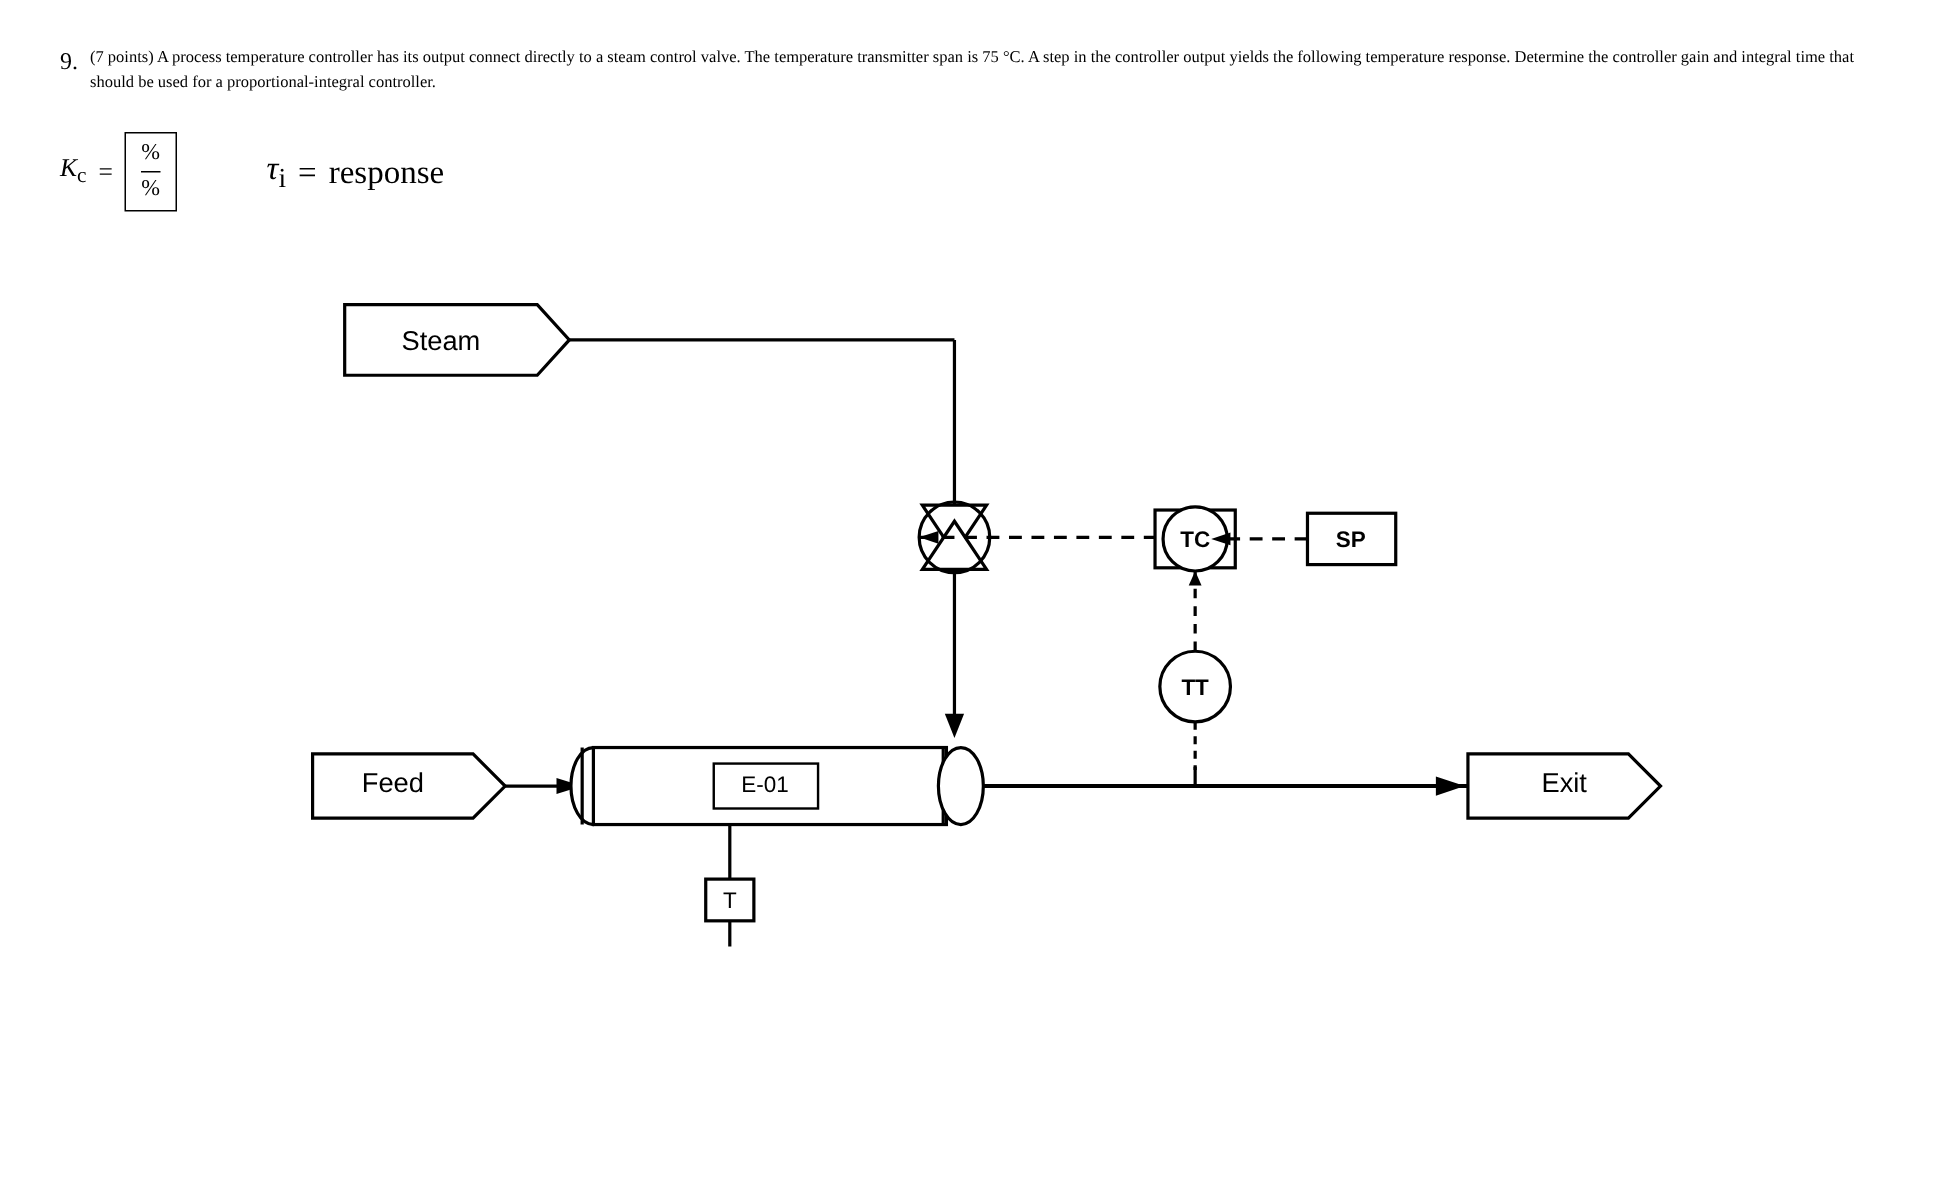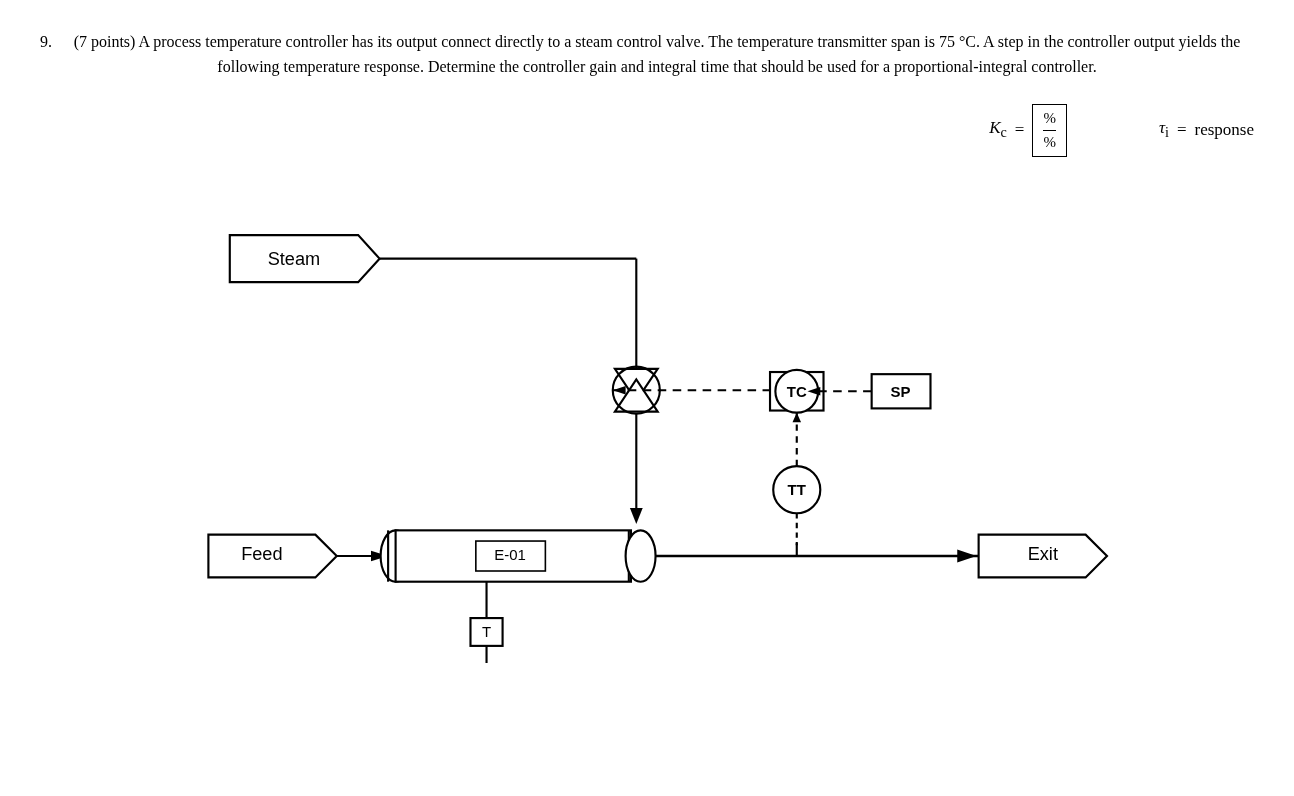--- a/index.html
+++ b/index.html
@@ -17,31 +17,30 @@
       display: flex;
       gap: 8px;
       margin-bottom: 24px;
       line-height: 1.5;
     }
     .question-number {
       font-size: 16px;
       white-space: nowrap;
     }
     .question-text {
-      font-size: 16px;
+      font-size: 11px;
       line-height: 1.55;
-      text-align: center;
     }
 
     .formula-row {
       display: flex;
-      justify-content: flex-end;
+      justify-content: flex-start;
       align-items: center;
-      gap: 92px;
-      margin-bottom: 46px;
+      gap: 60px;
+      margin-bottom: 30px;
       font-size: 16px;
     }
     .kc-formula {
       display: flex;
       align-items: center;
       gap: 8px;
       font-size: 17px;
     }
     .fraction-box {
       border: 1.5px solid #000;
@@ -55,21 +54,21 @@
     .fraction-box .numerator {
       border-bottom: 1px solid #000;
       width: 100%;
       text-align: center;
       padding-bottom: 1px;
     }
     .fraction-box .denominator {
       padding-top: 1px;
     }
     .tau-formula {
-      font-size: 17px;
+      font-size: 22px;
       display: flex;
       align-items: center;
       gap: 8px;
     }
 
     
     .diagram-container {
       position: relative;
       width: 100%;
       height: 460px;

